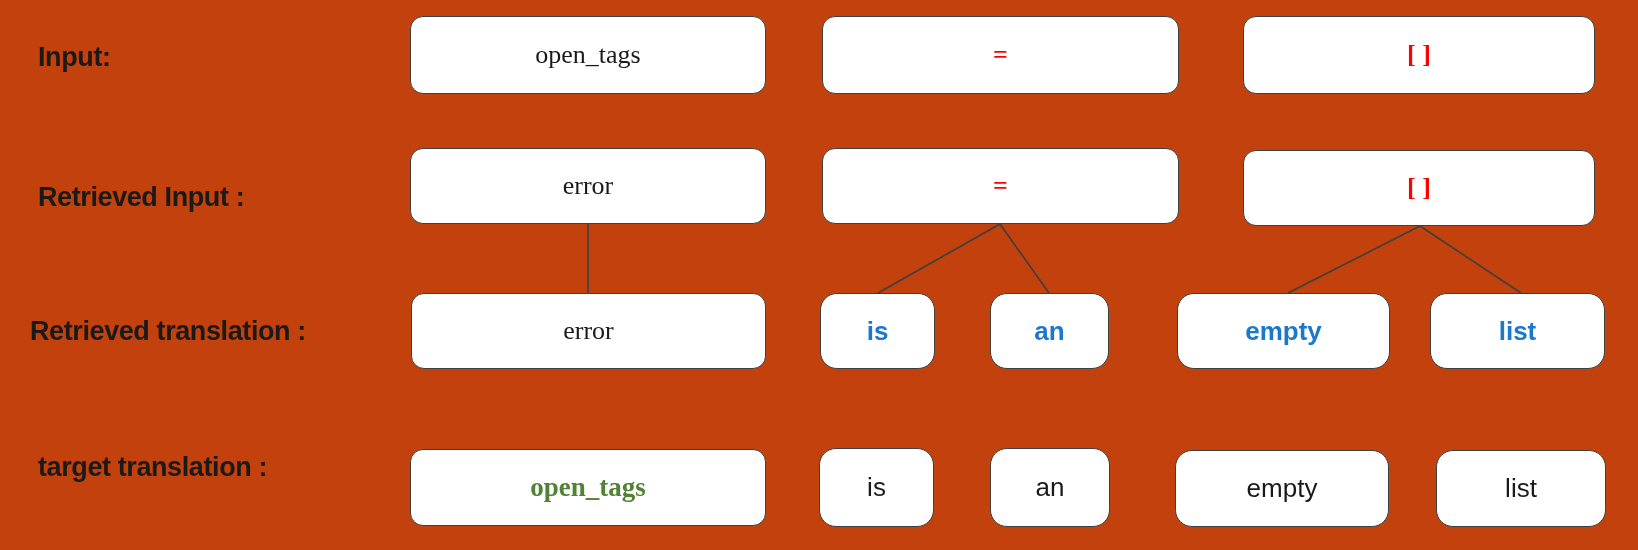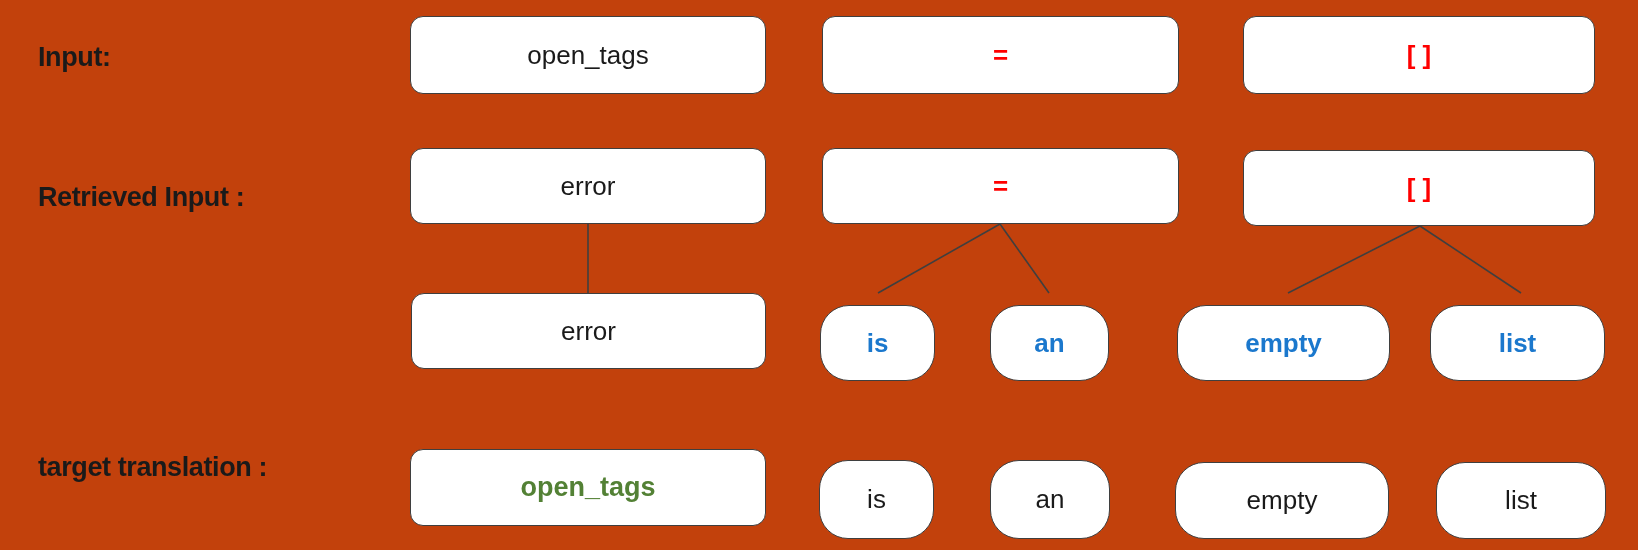--- a/index.html
+++ b/index.html
@@ -46,22 +46,22 @@
     position: absolute;
     background: #ffffff;
     border: 1.6px solid #3f3f3f;
     display: flex;
     align-items: center;
     justify-content: center;
     font-size: 26px;
     color: var(--ink);
     white-space: pre;
   }
-  .box.lg { border-radius: 13px; }
-  .box.sm { border-radius: 29px; margin-top: 12px; }
+  .box.lg { border-radius: 13px; font-family: Liberation Serif, serif; }
+  .box.sm { border-radius: 17px; }
 
   .t-red   { color: var(--red);   font-weight: 700; }
   .t-blue  { color: var(--blue);  font-weight: 700; }
   .t-green { color: var(--green); font-weight: 700; font-size: 27px; }
 </style>
 </head>
 <body>
 
 <div class="canvas">
 
@@ -76,20 +76,21 @@
   <div class="row-label" style="left:38px; top:42px">Input:</div>
   <div class="box lg" style="left:410px; top:16px; width:356px; height:78px">open_tags</div>
   <div class="box lg t-red" style="left:822px; top:16px; width:357px; height:78px">=</div>
   <div class="box lg t-red" style="left:1243px; top:16px; width:352px; height:78px">[ ]</div>
 
   <div class="row-label" style="left:38px; top:182px">Retrieved Input :</div>
   <div class="box lg" style="left:410px; top:148px; width:356px; height:76px">error</div>
   <div class="box lg t-red" style="left:822px; top:148px; width:357px; height:76px">=</div>
   <div class="box lg t-red" style="left:1243px; top:150px; width:352px; height:76px">[ ]</div>
 
+  <div class="row-label" style="left:30px; top:316px">Retrieved translation :</div>
   <div class="box lg" style="left:411px; top:293px; width:355px; height:76px">error</div>
   <div class="box sm t-blue" style="left:820px; top:293px; width:115px; height:76px">is</div>
   <div class="box sm t-blue" style="left:990px; top:293px; width:119px; height:76px">an</div>
   <div class="box sm t-blue" style="left:1177px; top:293px; width:213px; height:76px">empty</div>
   <div class="box sm t-blue" style="left:1430px; top:293px; width:175px; height:76px">list</div>
 
   <div class="row-label" style="left:38px; top:452px">target translation :</div>
   <div class="box lg t-green" style="left:410px; top:449px; width:356px; height:77px">open_tags</div>
   <div class="box sm" style="left:819px; top:448px; width:115px; height:79px">is</div>
   <div class="box sm" style="left:990px; top:448px; width:120px; height:79px">an</div>

